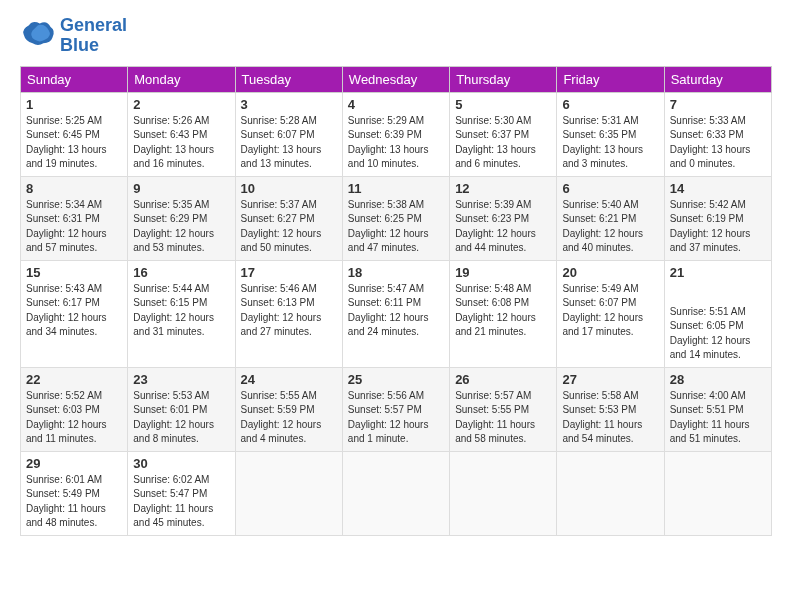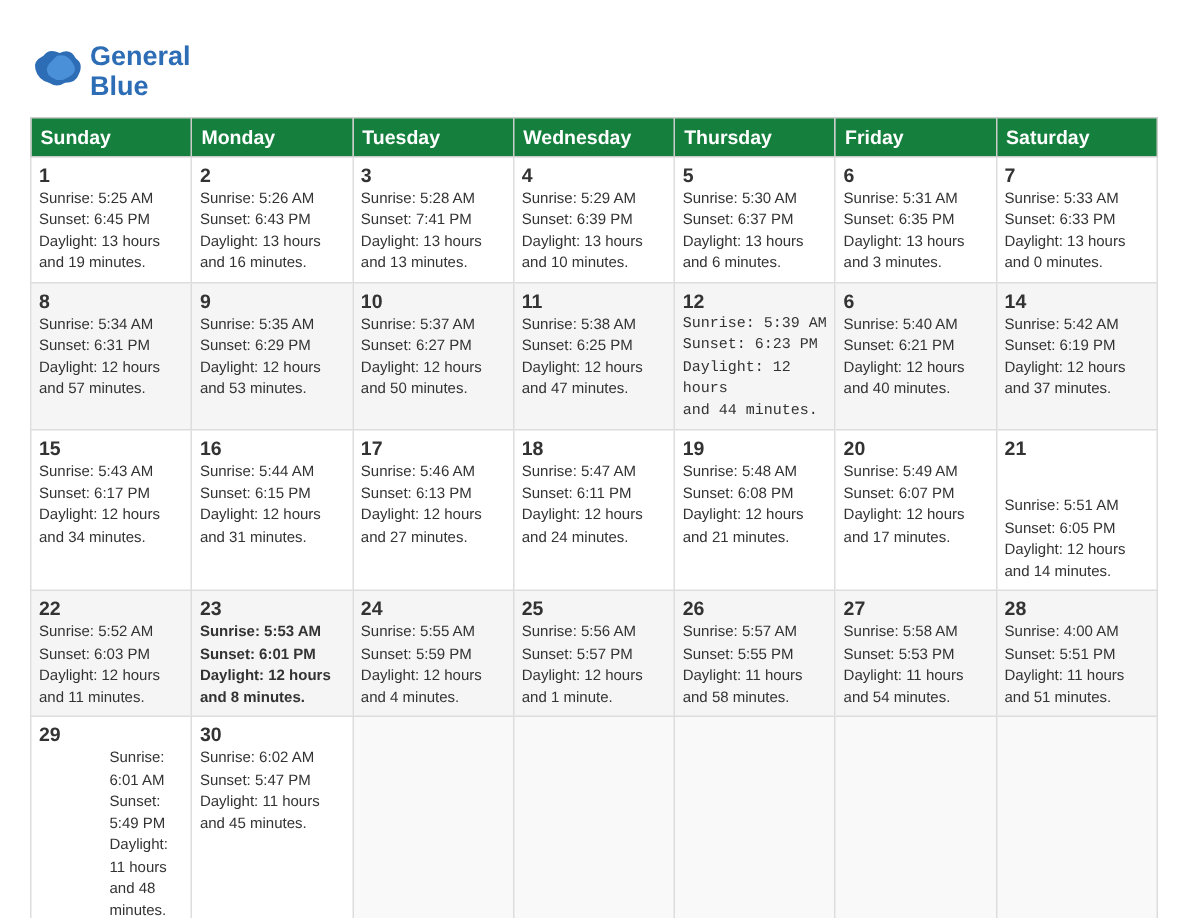--- a/index.html
+++ b/index.html
@@ -6,21 +6,21 @@
     body {
       font-family: Arial, sans-serif;
       background: #fff;
       width: 792px;
       height: 612px;
       overflow: hidden;
     }
     .page {
       width: 792px;
       height: 468px;
-      padding: 28px 20px 10px 20px;
+      padding: 16px 20px 10px 20px;
       background: #fff;
     }
     .header {
       display: flex;
       justify-content: space-between;
       align-items: flex-start;
       margin-bottom: 10px;
     }
     .logo {
       display: flex;
@@ -49,24 +49,24 @@
     }
     .location {
       font-size: 15px;
       color: #555;
     }
     .calendar {
       width: 100%;
       border-collapse: collapse;
     }
     .calendar th {
-      background: #15803d;
+      background: #a21caf;
       color: #fff;
       font-size: 13px;
-      font-weight: bold;
+      font-weight: normal;
       padding: 5px 6px;
       text-align: left;
       border: 1px solid #ccc;
     }
     .calendar td {
       vertical-align: top;
       border: 1px solid #ddd;
       padding: 4px 5px;
       width: calc(100% / 7);
       background: #fff;
@@ -140,21 +140,21 @@
           <td>
             <span class="day-num">2</span>
             <div class="day-info" style="white-space: pre-line;">Sunrise: 5:26 AM
 Sunset: 6:43 PM
 Daylight: 13 hours
 and 16 minutes.</div>
           </td>
           <td>
             <span class="day-num">3</span>
             <div class="day-info" style="white-space: pre-line;">Sunrise: 5:28 AM
-Sunset: 7:41 PM
+Sunset: 6:07 PM
 Daylight: 13 hours
 and 13 minutes.</div>
           </td>
           <td>
             <span class="day-num">4</span>
             <div class="day-info" style="white-space: pre-line;">Sunrise: 5:29 AM
 Sunset: 6:39 PM
 Daylight: 13 hours
 and 10 minutes.</div>
           </td>
@@ -204,21 +204,21 @@
           </td>
           <td>
             <span class="day-num">11</span>
             <div class="day-info" style="white-space: pre-line;">Sunrise: 5:38 AM
 Sunset: 6:25 PM
 Daylight: 12 hours
 and 47 minutes.</div>
           </td>
           <td>
             <span class="day-num">12</span>
-            <div class="day-info" style="white-space: pre-line; font-family: Liberation Mono, monospace;">Sunrise: 5:39 AM
+            <div class="day-info" style="white-space: pre-line;">Sunrise: 5:39 AM
 Sunset: 6:23 PM
 Daylight: 12 hours
 and 44 minutes.</div>
           </td>
           <td>
             <span class="day-num">6</span>
             <div class="day-info" style="white-space: pre-line;">Sunrise: 5:40 AM
 Sunset: 6:21 PM
 Daylight: 12 hours
 and 40 minutes.</div>
@@ -285,21 +285,21 @@
         <tr>
           <td>
             <span class="day-num">22</span>
             <div class="day-info" style="white-space: pre-line;">Sunrise: 5:52 AM
 Sunset: 6:03 PM
 Daylight: 12 hours
 and 11 minutes.</div>
           </td>
           <td>
             <span class="day-num">23</span>
-            <div class="day-info" style="white-space: pre-line; font-weight: bold;">Sunrise: 5:53 AM
+            <div class="day-info" style="white-space: pre-line;">Sunrise: 5:53 AM
 Sunset: 6:01 PM
 Daylight: 12 hours
 and 8 minutes.</div>
           </td>
           <td>
             <span class="day-num">24</span>
             <div class="day-info" style="white-space: pre-line;">Sunrise: 5:55 AM
 Sunset: 5:59 PM
 Daylight: 12 hours
 and 4 minutes.</div>
@@ -329,21 +329,21 @@
             <span class="day-num">28</span>
             <div class="day-info" style="white-space: pre-line;">Sunrise: 4:00 AM
 Sunset: 5:51 PM
 Daylight: 11 hours
 and 51 minutes.</div>
           </td>
         </tr>
         <tr>
           <td>
             <span class="day-num">29</span>
-            <div class="day-info" style="white-space: pre-line; margin-left: 47px;">Sunrise: 6:01 AM
+            <div class="day-info" style="white-space: pre-line;">Sunrise: 6:01 AM
 Sunset: 5:49 PM
 Daylight: 11 hours
 and 48 minutes.</div>
           </td>
           <td>
             <span class="day-num">30</span>
             <div class="day-info" style="white-space: pre-line;">Sunrise: 6:02 AM
 Sunset: 5:47 PM
 Daylight: 11 hours
 and 45 minutes.</div>

